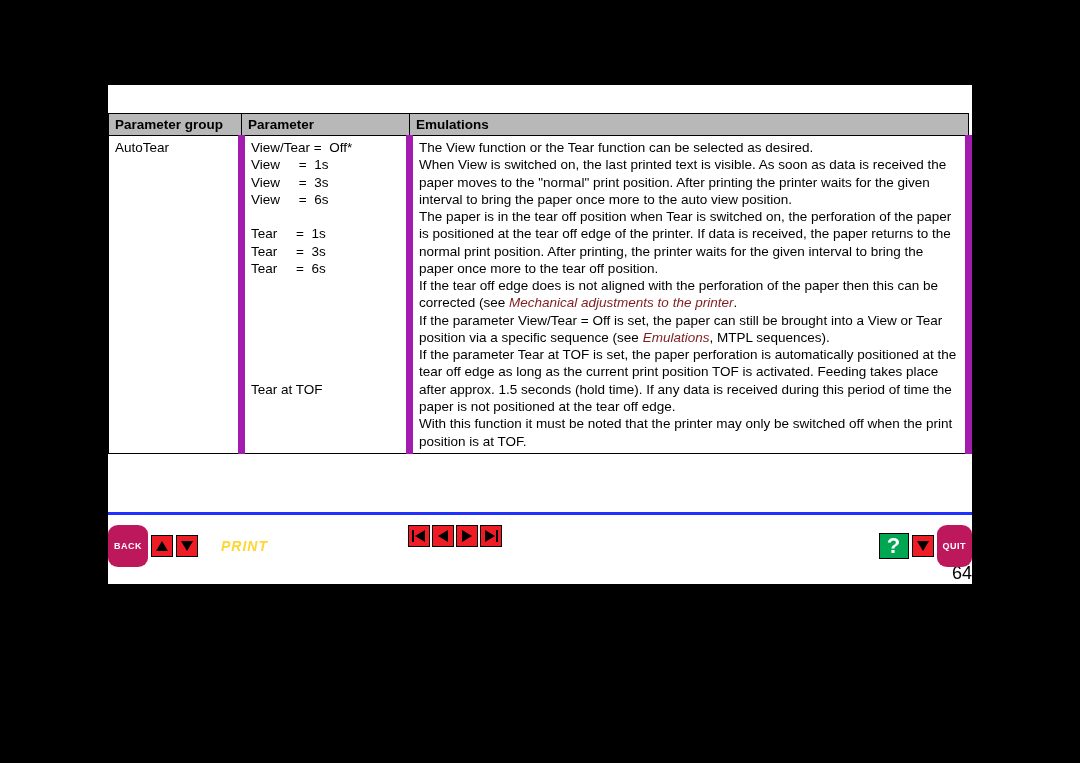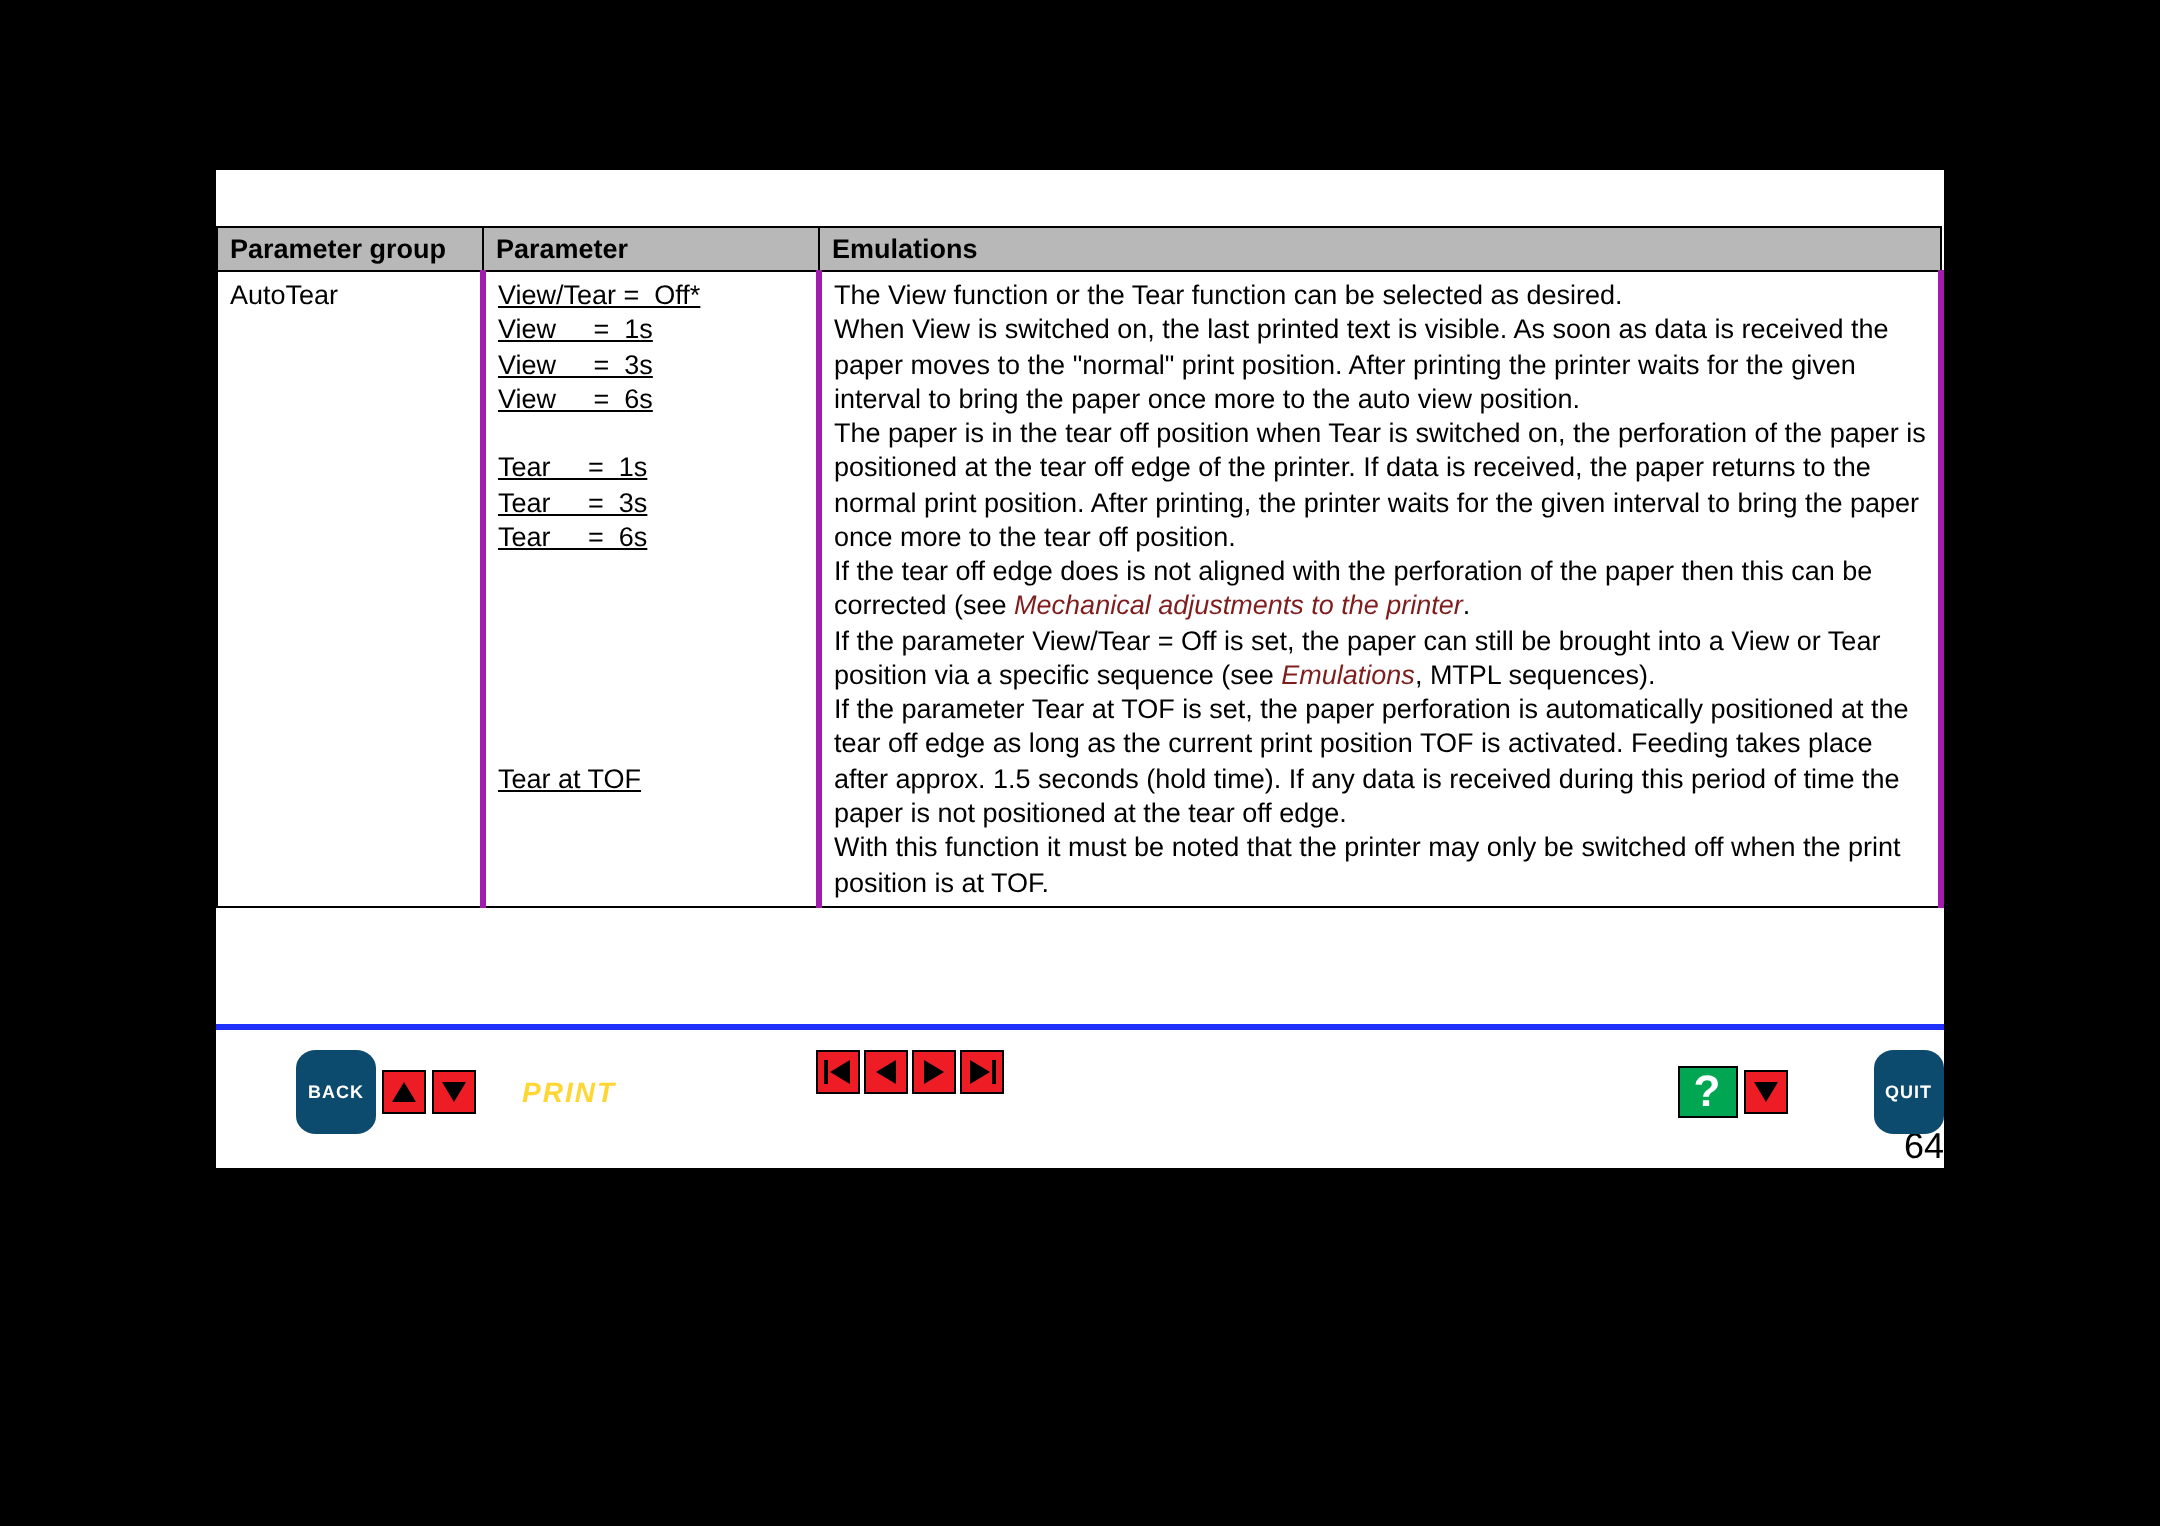--- a/index.html
+++ b/index.html
@@ -44,58 +44,56 @@
   }
   table.param th {
     background: #b8b8b8;
     text-align: left;
     font-weight: bold;
     border: 1px solid #000;
     padding: 3px 6px;
   }
   table.param td {
     border-left: 1px solid #000;
-    border-right: 3px solid #a21caf;
+    border-right: 7px solid #a21caf;
     border-bottom: 1px solid #000;
     vertical-align: top;
     padding: 3px 6px;
     line-height: 1.28;
   }
   .col-group { width: 120px; }
   .col-param { width: 155px; }
   .col-desc  { }
   .param-cell {
     white-space: pre;
     font-family: Arial, Helvetica, sans-serif;
-    text-decoration: underline;
   }
   .desc-cell b { font-weight: normal; margin-top: 16px; }
   .desc-cell .red { color: #7f1d1d; font-style: italic; }
   .rule {
     margin-top: 58px;
     border-top: 3px solid #2030ff;
   }
   .nav-bar {
     position: relative;
     height: 36px;
     margin-top: 10px;
   }
   .pill {
     display: inline-flex;
     align-items: center;
     justify-content: center;
-    background: #0c4a6e;
+    background: #be185d;
     color: #fff;
     font-size: 9px;
     font-weight: bold;
     height: 18px;
     border-radius: 10px / 9px;
     padding: 12px 6px;
     letter-spacing: 0.5px;
-    margin-left: 40px;
   }
   .nav-btn {
     height: 22px;
     width: 22px;
     background: #ee1c25;
     border: 1px solid #000;
     display: inline-flex;
     align-items: center;
     justify-content: center;
     box-sizing: border-box;

